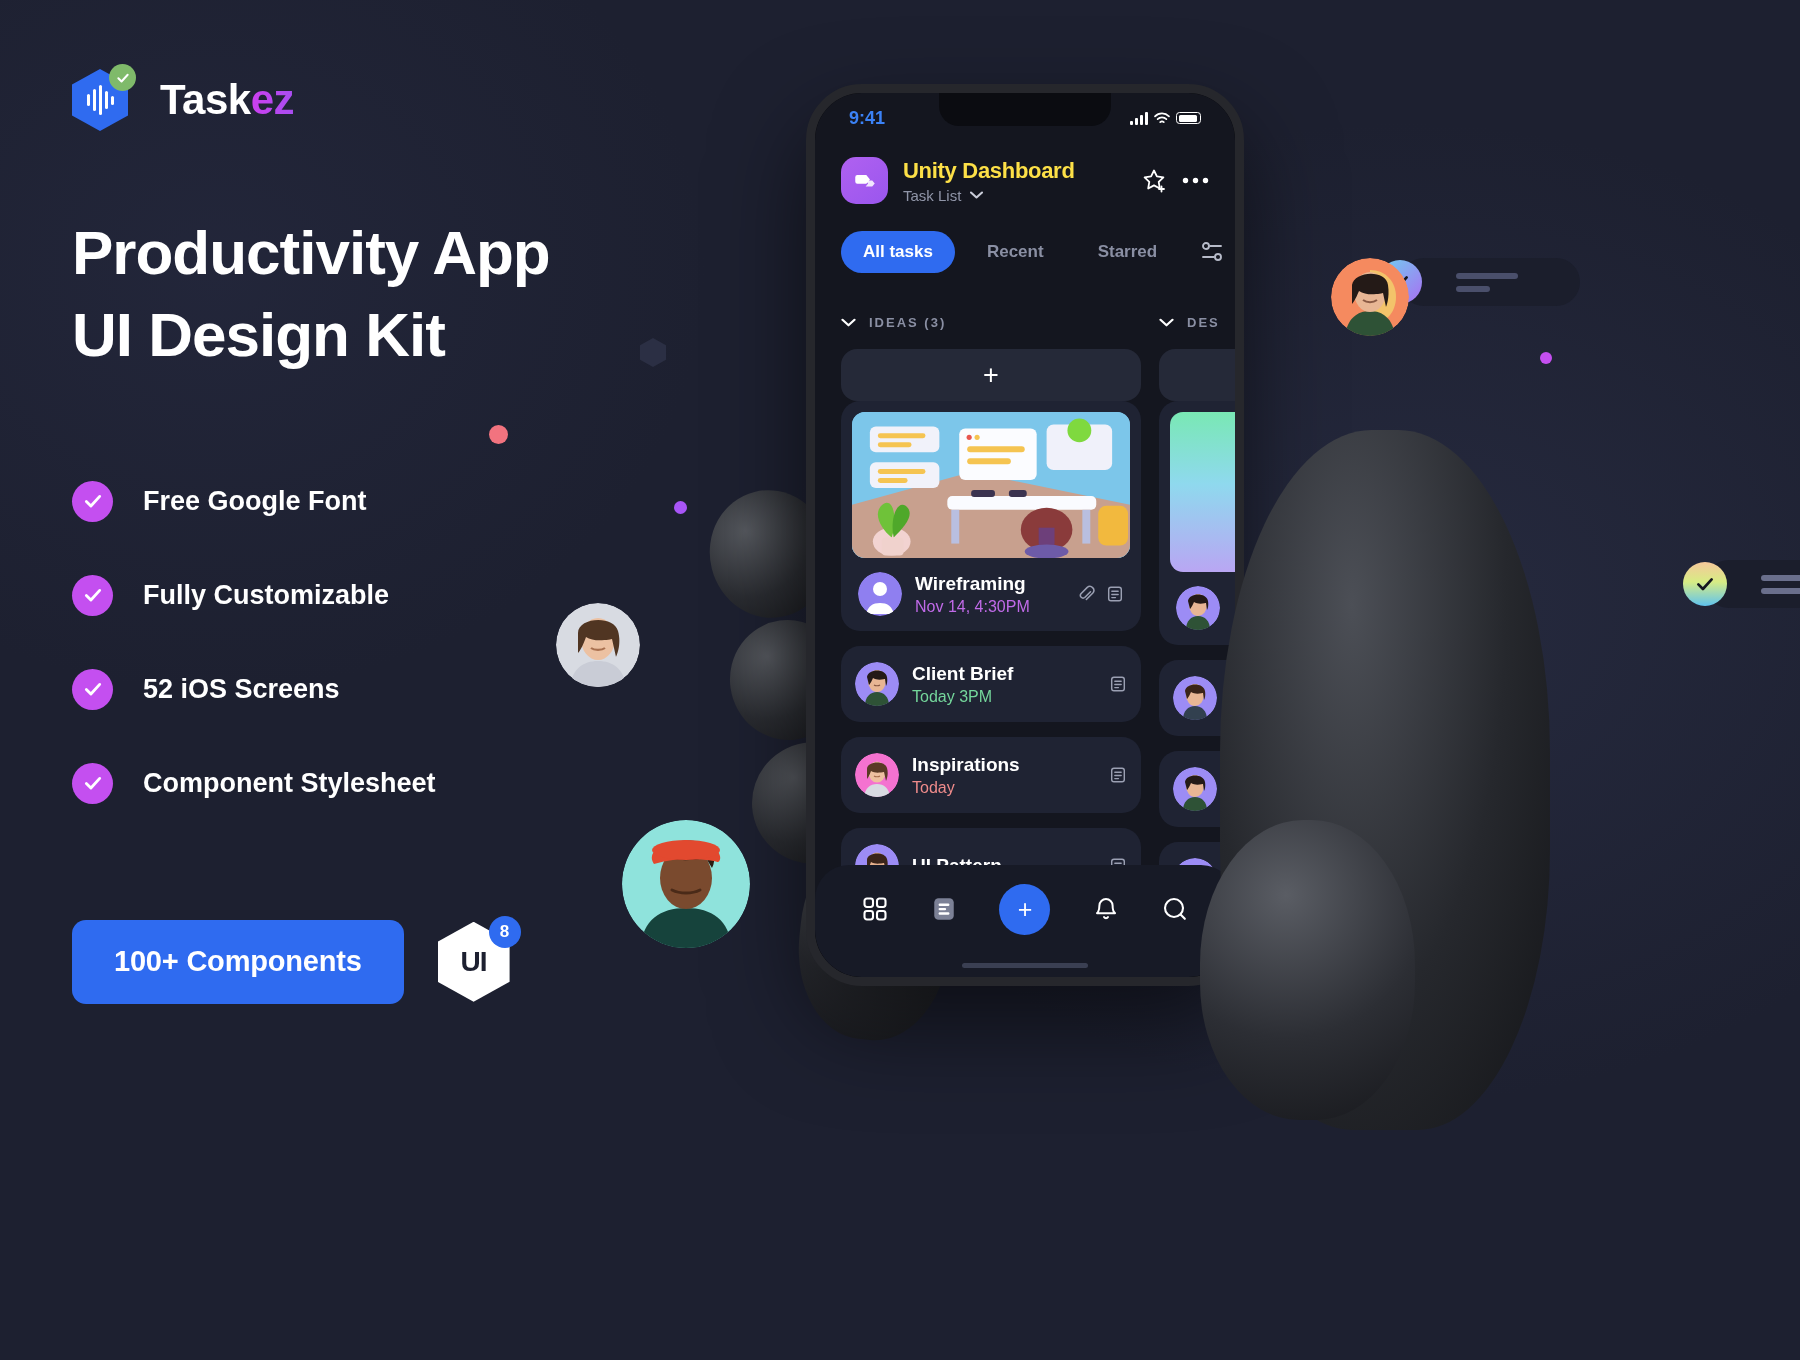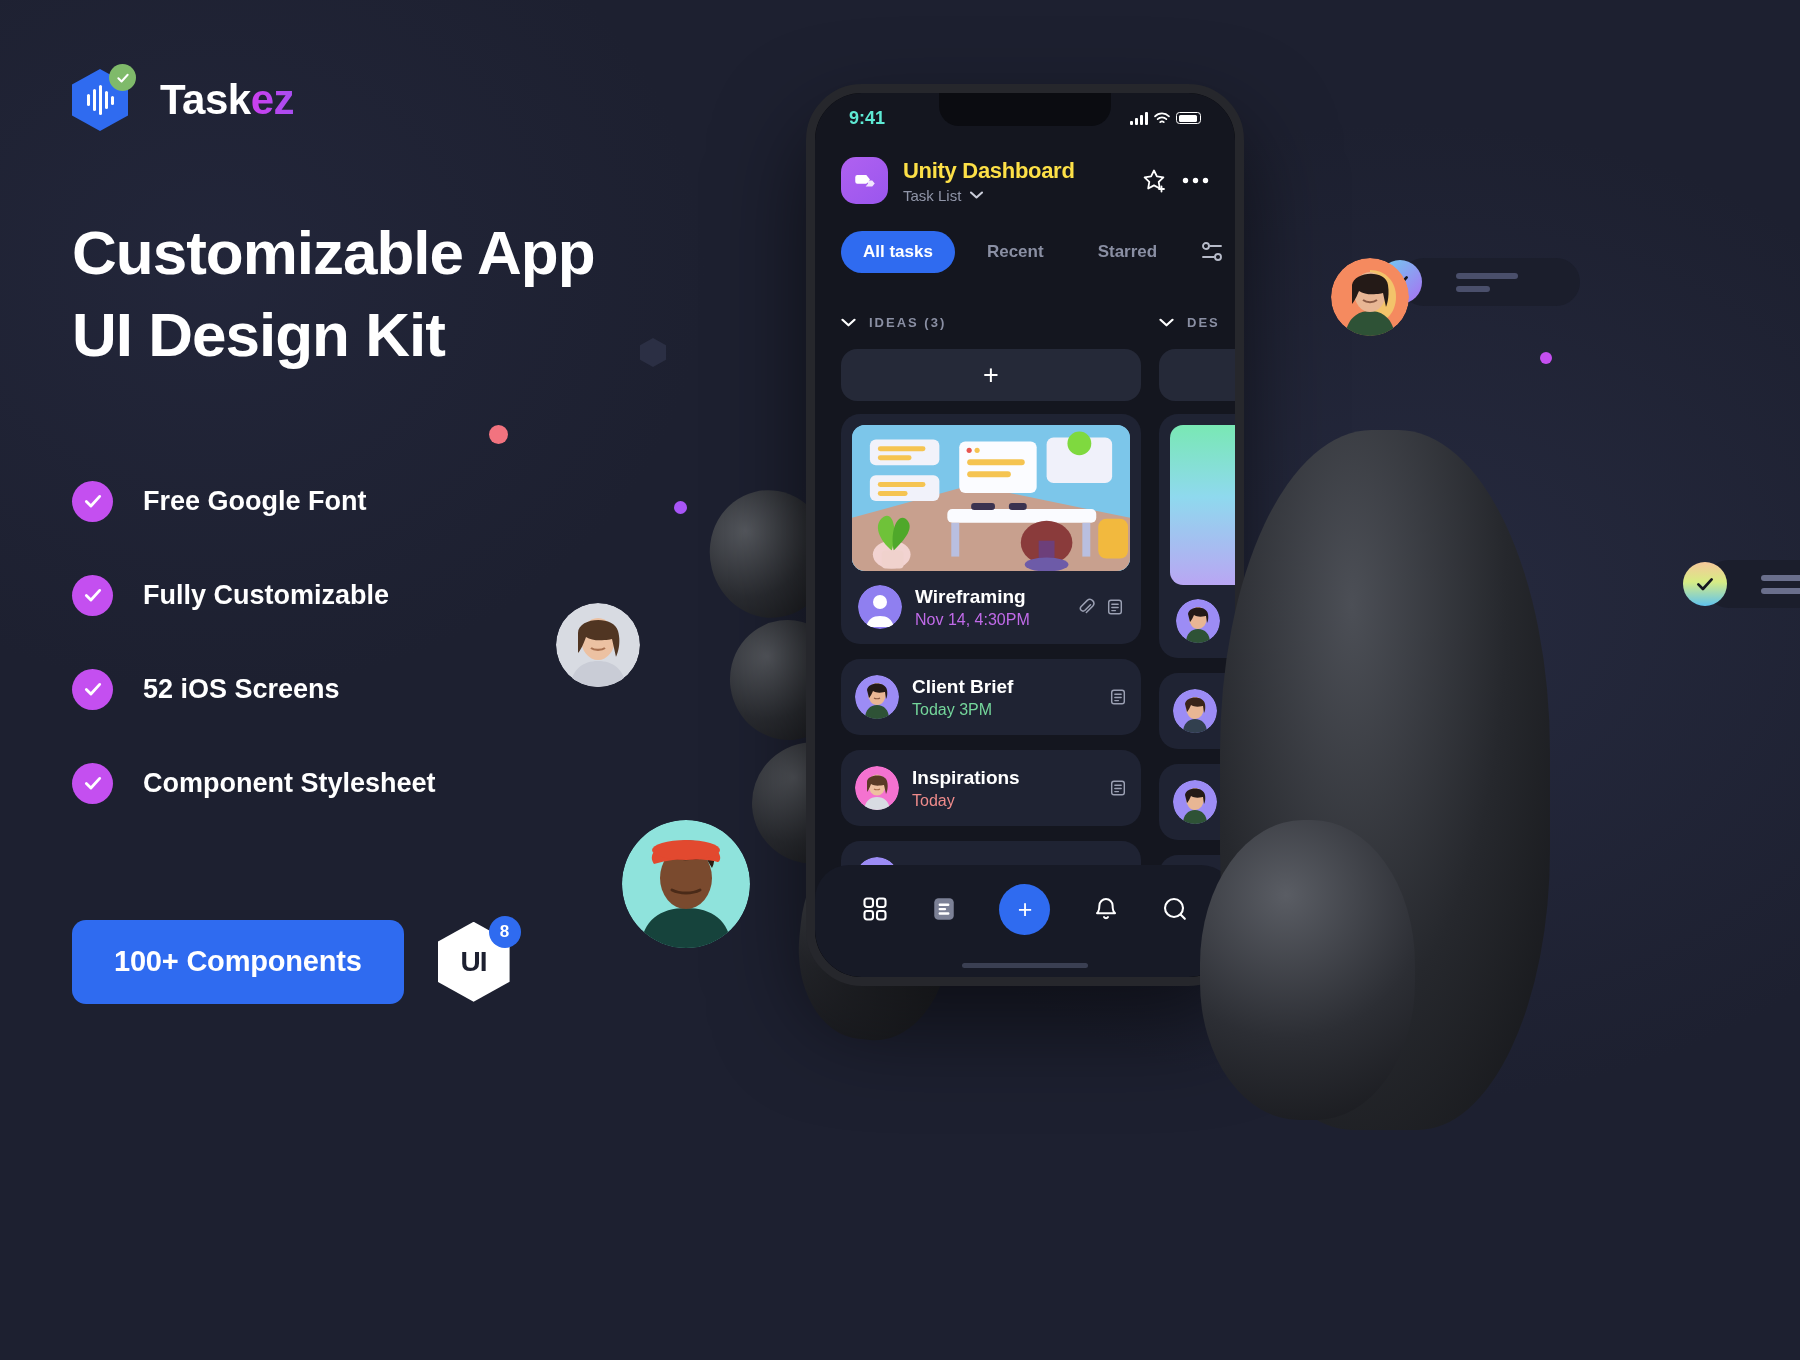--- a/index.html
+++ b/index.html
@@ -74,21 +74,21 @@
   
   .phone{position:absolute;left:806px;top:84px;width:438px;height:902px;
     background:#0b0c11;border-radius:56px;
     border:9px solid #26272c;
     box-shadow:0 40px 90px rgba(0,0,0,.55);overflow:hidden;}
   .screen{position:absolute;inset:0;background:#14161f;border-radius:47px;overflow:hidden;}
   .notch{position:absolute;top:0;left:50%;transform:translateX(-50%);
     width:172px;height:33px;background:#0b0c11;border-radius:0 0 20px 20px;}
   .statusbar{position:absolute;top:10px;left:0;right:0;height:30px;
     display:flex;align-items:center;justify-content:space-between;padding:0 34px;}
-  .stime{font-size:18px;font-weight:bold;color:#5eead4;}
+  .stime{font-size:18px;font-weight:bold;color:#3b82f6;}
   .sicons{display:flex;align-items:center;gap:6px;}
   .sig{display:flex;align-items:flex-end;gap:2px;height:13px;}
   .sig i{width:3px;background:#fff;border-radius:1px;display:block}
   .batt{width:25px;height:12px;border:1.6px solid #fff;border-radius:3.5px;position:relative;}
   .batt:after{content:"";position:absolute;left:1.5px;top:1.5px;bottom:1.5px;right:3px;background:#fff;border-radius:1.5px}
 
   .apphead{position:absolute;top:64px;left:0;right:0;display:flex;align-items:center;
     padding:0 26px;gap:15px;}
   .applogo{width:47px;height:47px;border-radius:15px;
     background:linear-gradient(140deg,#b061f0,#9a56ee);
@@ -109,21 +109,21 @@
   .filtericon{width:26px;height:26px;flex:0 0 auto}
 
   .board{position:absolute;top:208px;left:0;right:0;bottom:0;display:flex;gap:18px;padding:0 26px;}
   .col{width:300px;flex:0 0 auto;}
   .colhead{display:flex;align-items:center;gap:13px;height:42px;}
   .colhead .ctitle{font-size:13px;font-weight:bold;letter-spacing:2px;color:#8a8fa3}
   .addcard{height:52px;background:#252938;border-radius:16px;display:flex;
     align-items:center;justify-content:center;margin-top:6px;}
   .addcard .plus{color:#fff;font-size:27px;font-weight:300;line-height:1}
 
-  .bigcard{margin-top:13px;background:#1f2333;border-radius:19px;padding:11px;}
+  .bigcard{background:#1f2333;border-radius:19px;padding:11px;}
   .thumb{height:146px;border-radius:13px;overflow:hidden;background:#79c3ea;}
   .thumb svg{display:block;width:100%;height:100%}
   .cardrow{display:flex;align-items:center;gap:13px;padding:14px 6px 4px;}
   .pfp{width:44px;height:44px;border-radius:50%;overflow:hidden;flex:0 0 auto;}
   .pfp svg{display:block;width:100%;height:100%}
   .cmeta{flex:1;min-width:0}
   .cname{font-size:19px;font-weight:bold;color:#fff;white-space:nowrap;overflow:hidden}
   .cdate{font-size:16px;margin-top:3px;white-space:nowrap}
   .cicons{display:flex;align-items:center;gap:11px;flex:0 0 auto}
   .cicons svg{display:block}
@@ -178,21 +178,21 @@
       <div class="hexcheck">
         <svg viewBox="0 0 24 24" fill="none" stroke="#fff" stroke-width="3.4" stroke-linecap="round" stroke-linejoin="round">
             <polyline points="4,12.5 9.5,18 20,6.5"></polyline>
           </svg>
       </div>
     </div>
     <div class="brandname"><span>Task</span><span class="ez">ez</span></div>
   </div>
 
   <h1 class="headline">
-    <div>Customizable App</div>
+    <div>Productivity App</div>
     <div>UI Design Kit</div>
   </h1>
 
   <div class="features">
     <div class="feat">
       <div class="feat-check">
           <svg viewBox="0 0 24 24" fill="none" stroke="#fff" stroke-width="3.4" stroke-linecap="round" stroke-linejoin="round">
             <polyline points="4,12.5 9.5,18 20,6.5"></polyline>
           </svg>
         </div>

